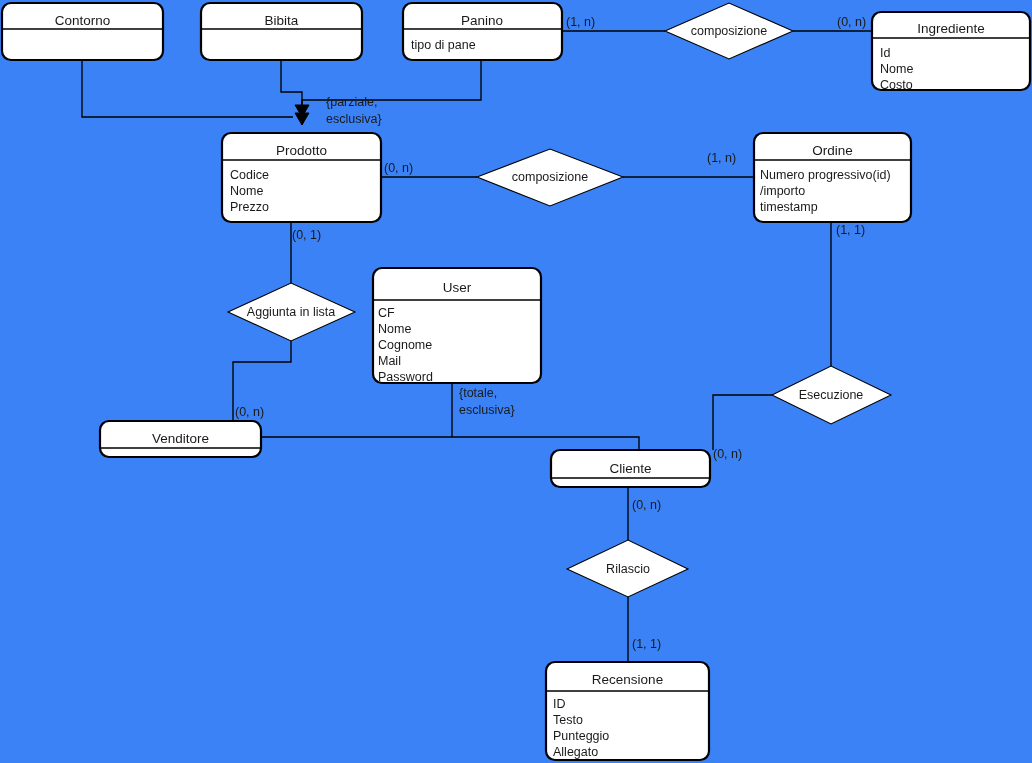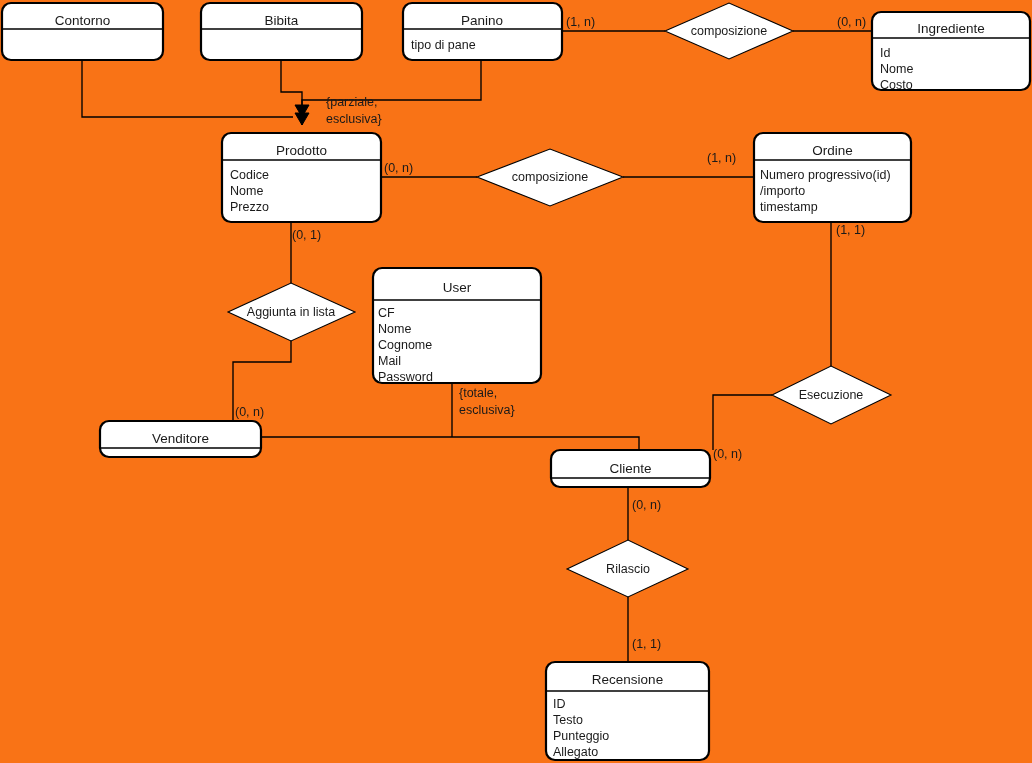--- a/index.html
+++ b/index.html
@@ -4,21 +4,21 @@
 <style>
   html, body {
     margin: 0;
     padding: 0;
     background: #ffffff;
   }
   #diagram-root {
     position: relative;
     width: 1032px;
     height: 763px;
-    background: #f97316;
+    background: #3b82f6;
     font-family: "Liberation Sans", sans-serif;
     overflow: hidden;
   }
   svg#er-canvas {
     position: absolute;
     top: 0;
     left: 0;
     width: 1032px;
     height: 763px;
   }

